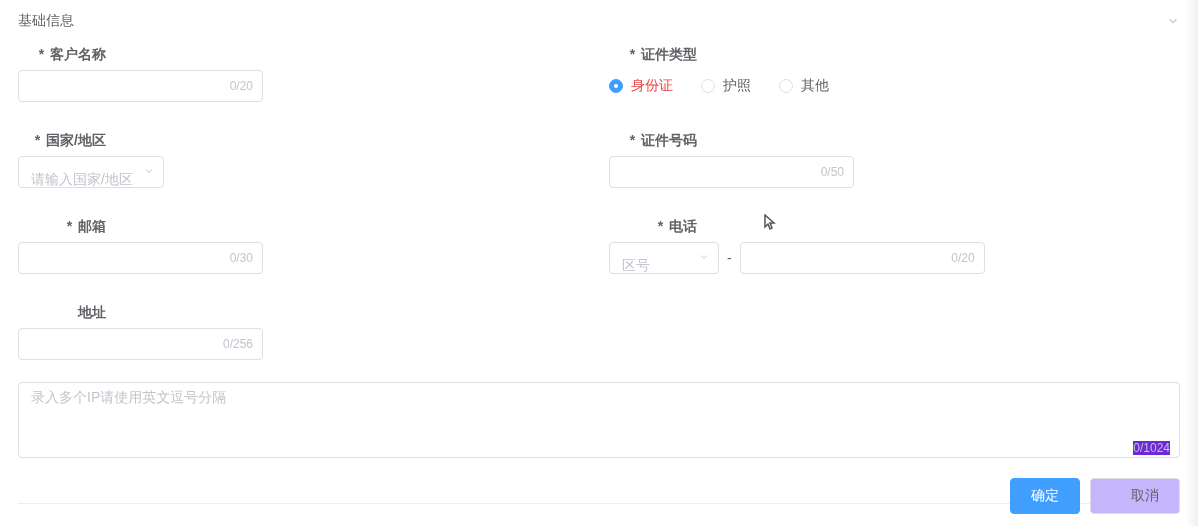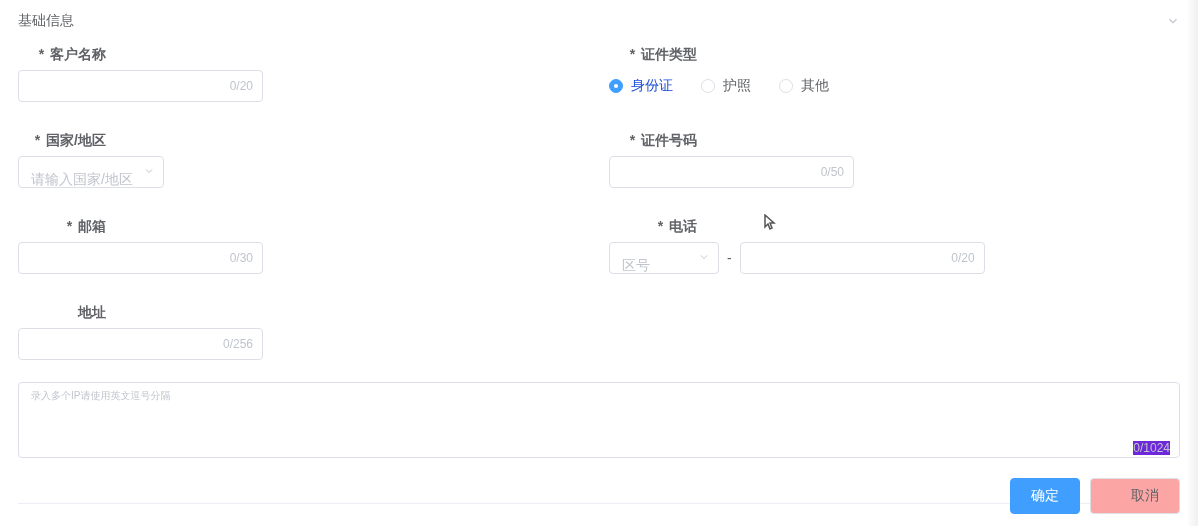--- a/index.html
+++ b/index.html
@@ -129,21 +129,21 @@
     .textarea-wrapper {
       position: relative;
       width: 100%;
     }
     .textarea-input {
       width: 100%;
       height: 76px;
       border: 1px solid #dcdfe6;
       border-radius: 4px;
       padding: 6px 12px 20px 12px;
-      font-size: 10px;
+      font-size: 14px;
       color: #606266;
       outline: none;
       background: #fff;
       resize: none;
       font-family: inherit;
     }
     .textarea-input::placeholder {
       color: #c0c4cc;
     }
     .textarea-counter {
@@ -182,21 +182,21 @@
       border-color: #409eff;
       background: #409eff;
     }
     .radio-dot {
       width: 4px;
       height: 4px;
       border-radius: 50%;
       background: #fff;
     }
     .radio-label.active {
-      color: #1d4ed8;
+      color: #ef4444;
     }
     .phone-group {
       display: flex;
       align-items: center;
       gap: 8px;
       width: 100%;
     }
     .area-select {
       width: 110px;
       flex-shrink: 0;
@@ -230,21 +230,21 @@
       cursor: pointer;
       border: 1px solid transparent;
       outline: none;
     }
     .btn-primary {
       background: #409eff;
       color: #fff;
       border-color: #409eff;
     }
     .btn-default {
-      background: #fca5a5;
+      background: #c4b5fd;
       color: #606266;
       border-color: #dcdfe6;
       padding-left: 40px;
     }
     .right-shadow {
       position: absolute;
       top: 0;
       right: 0;
       width: 12px;
       height: 100%;

